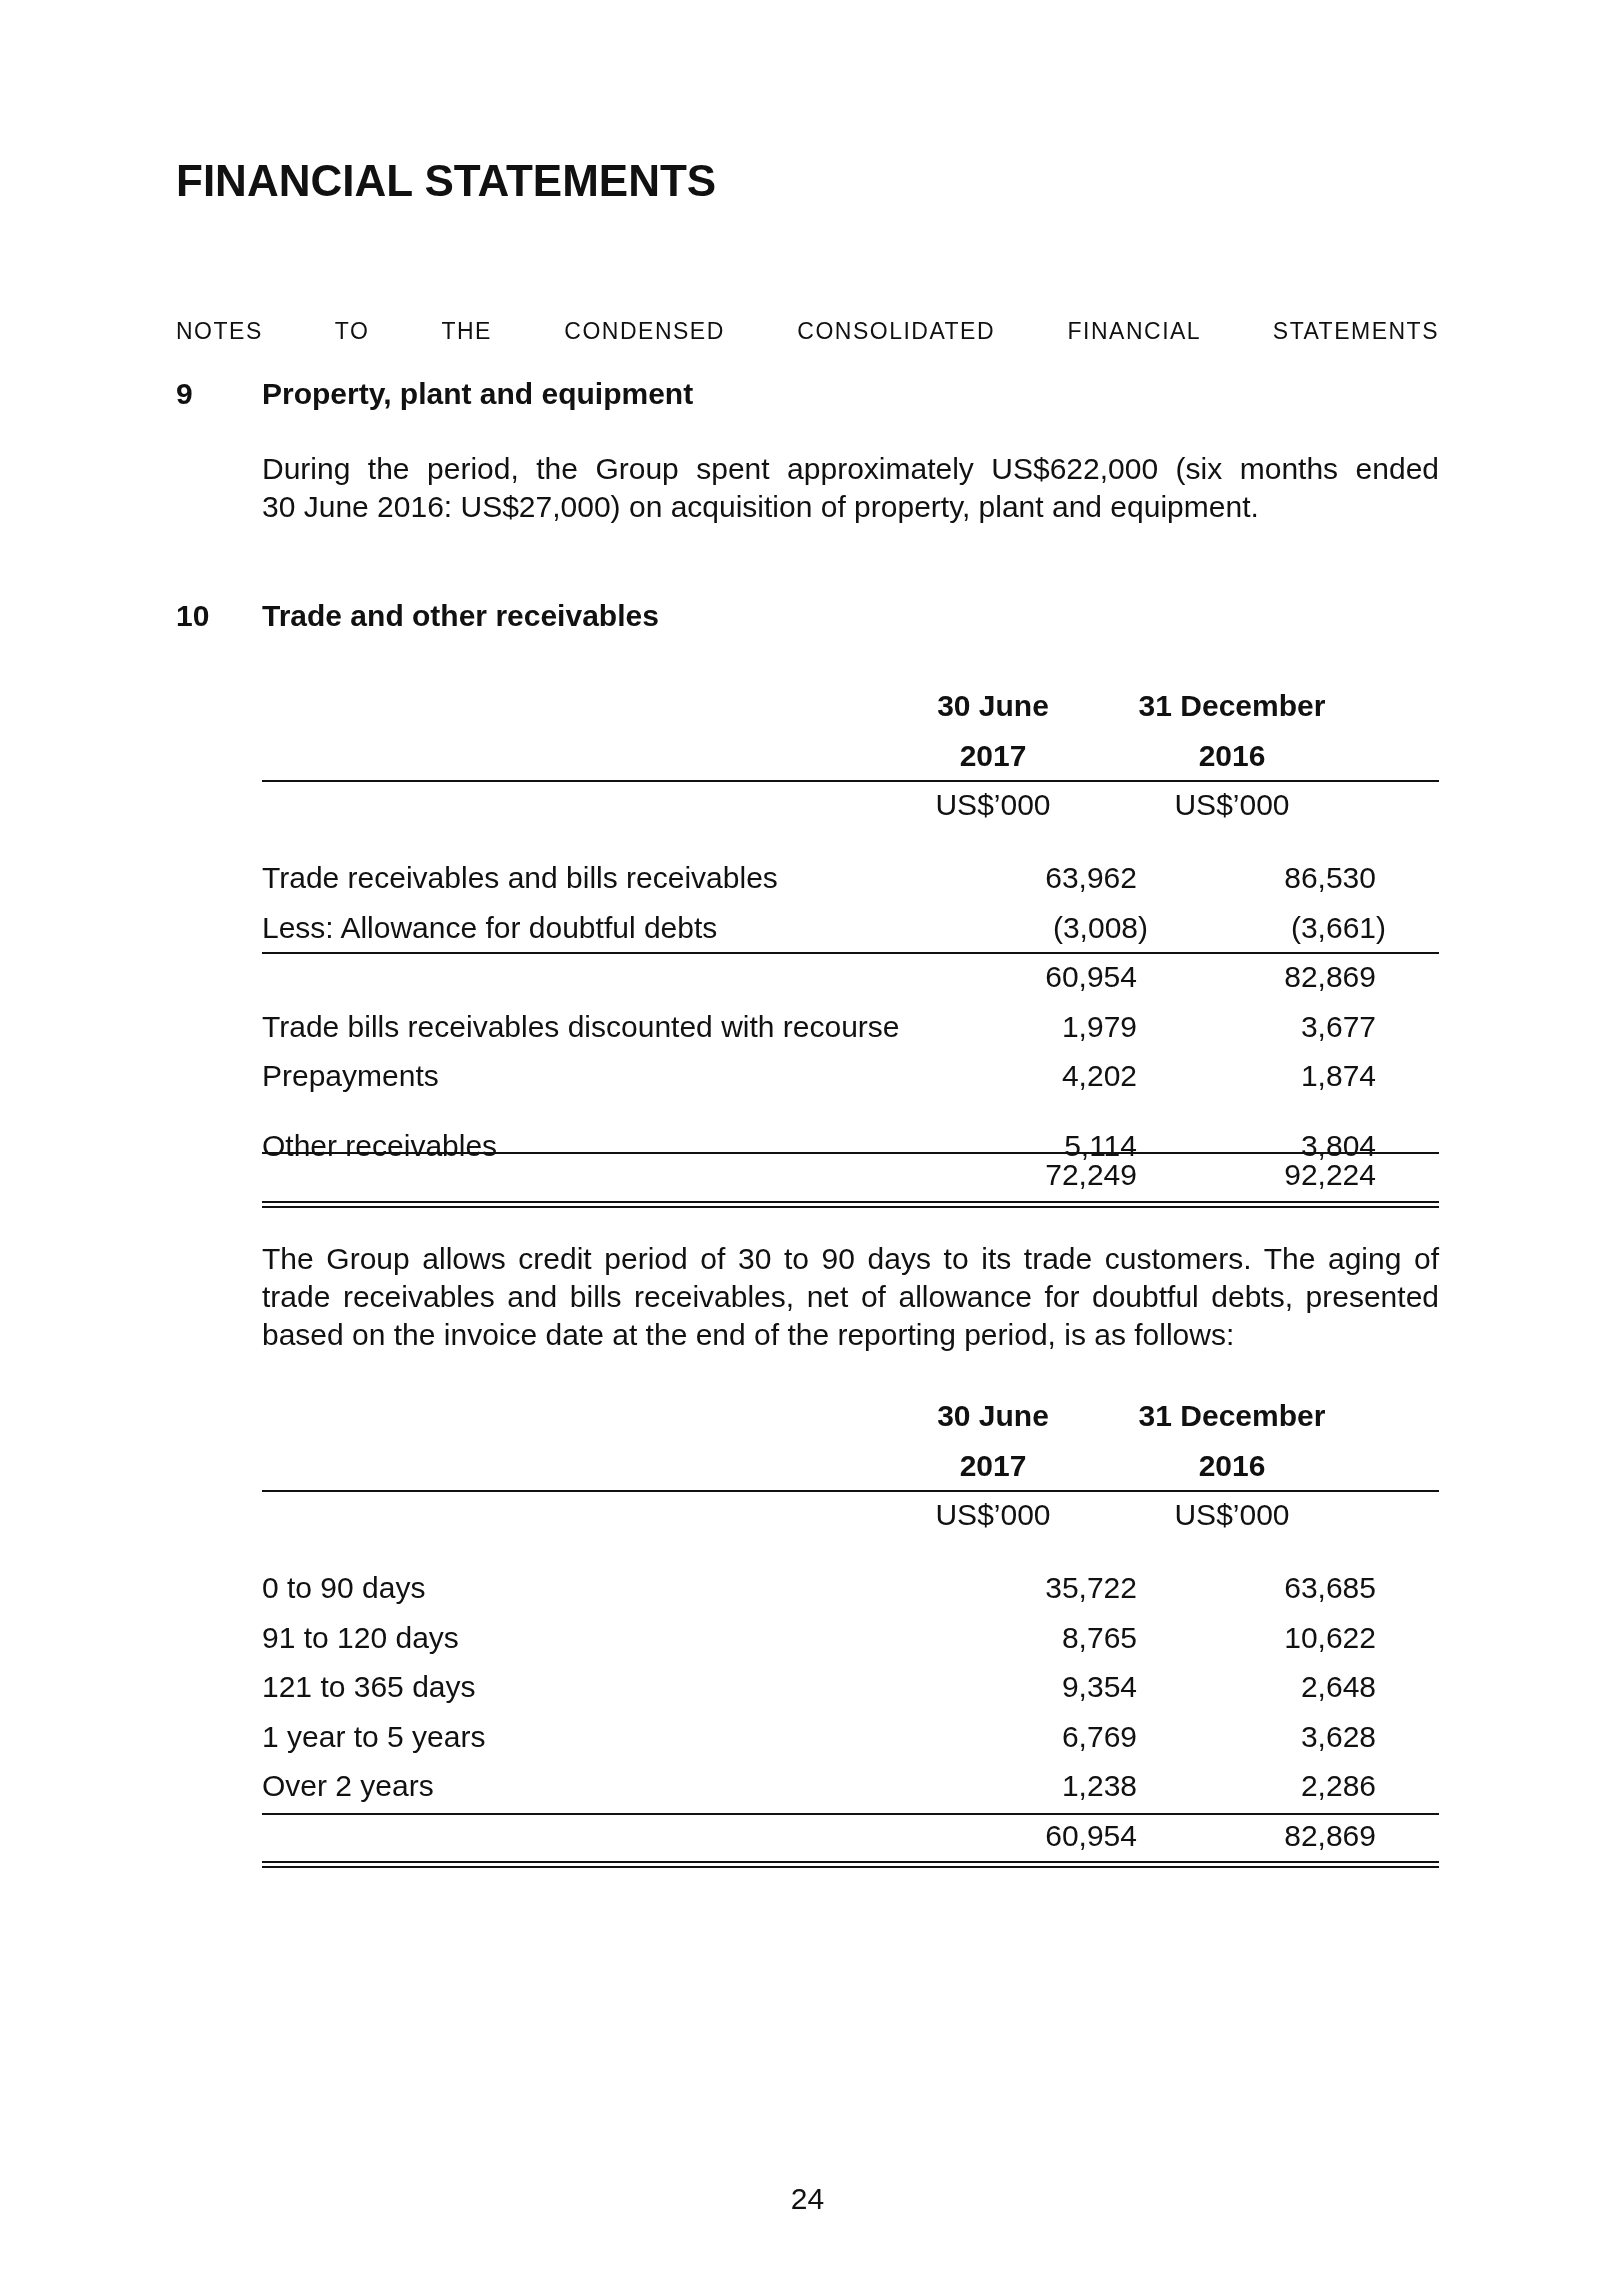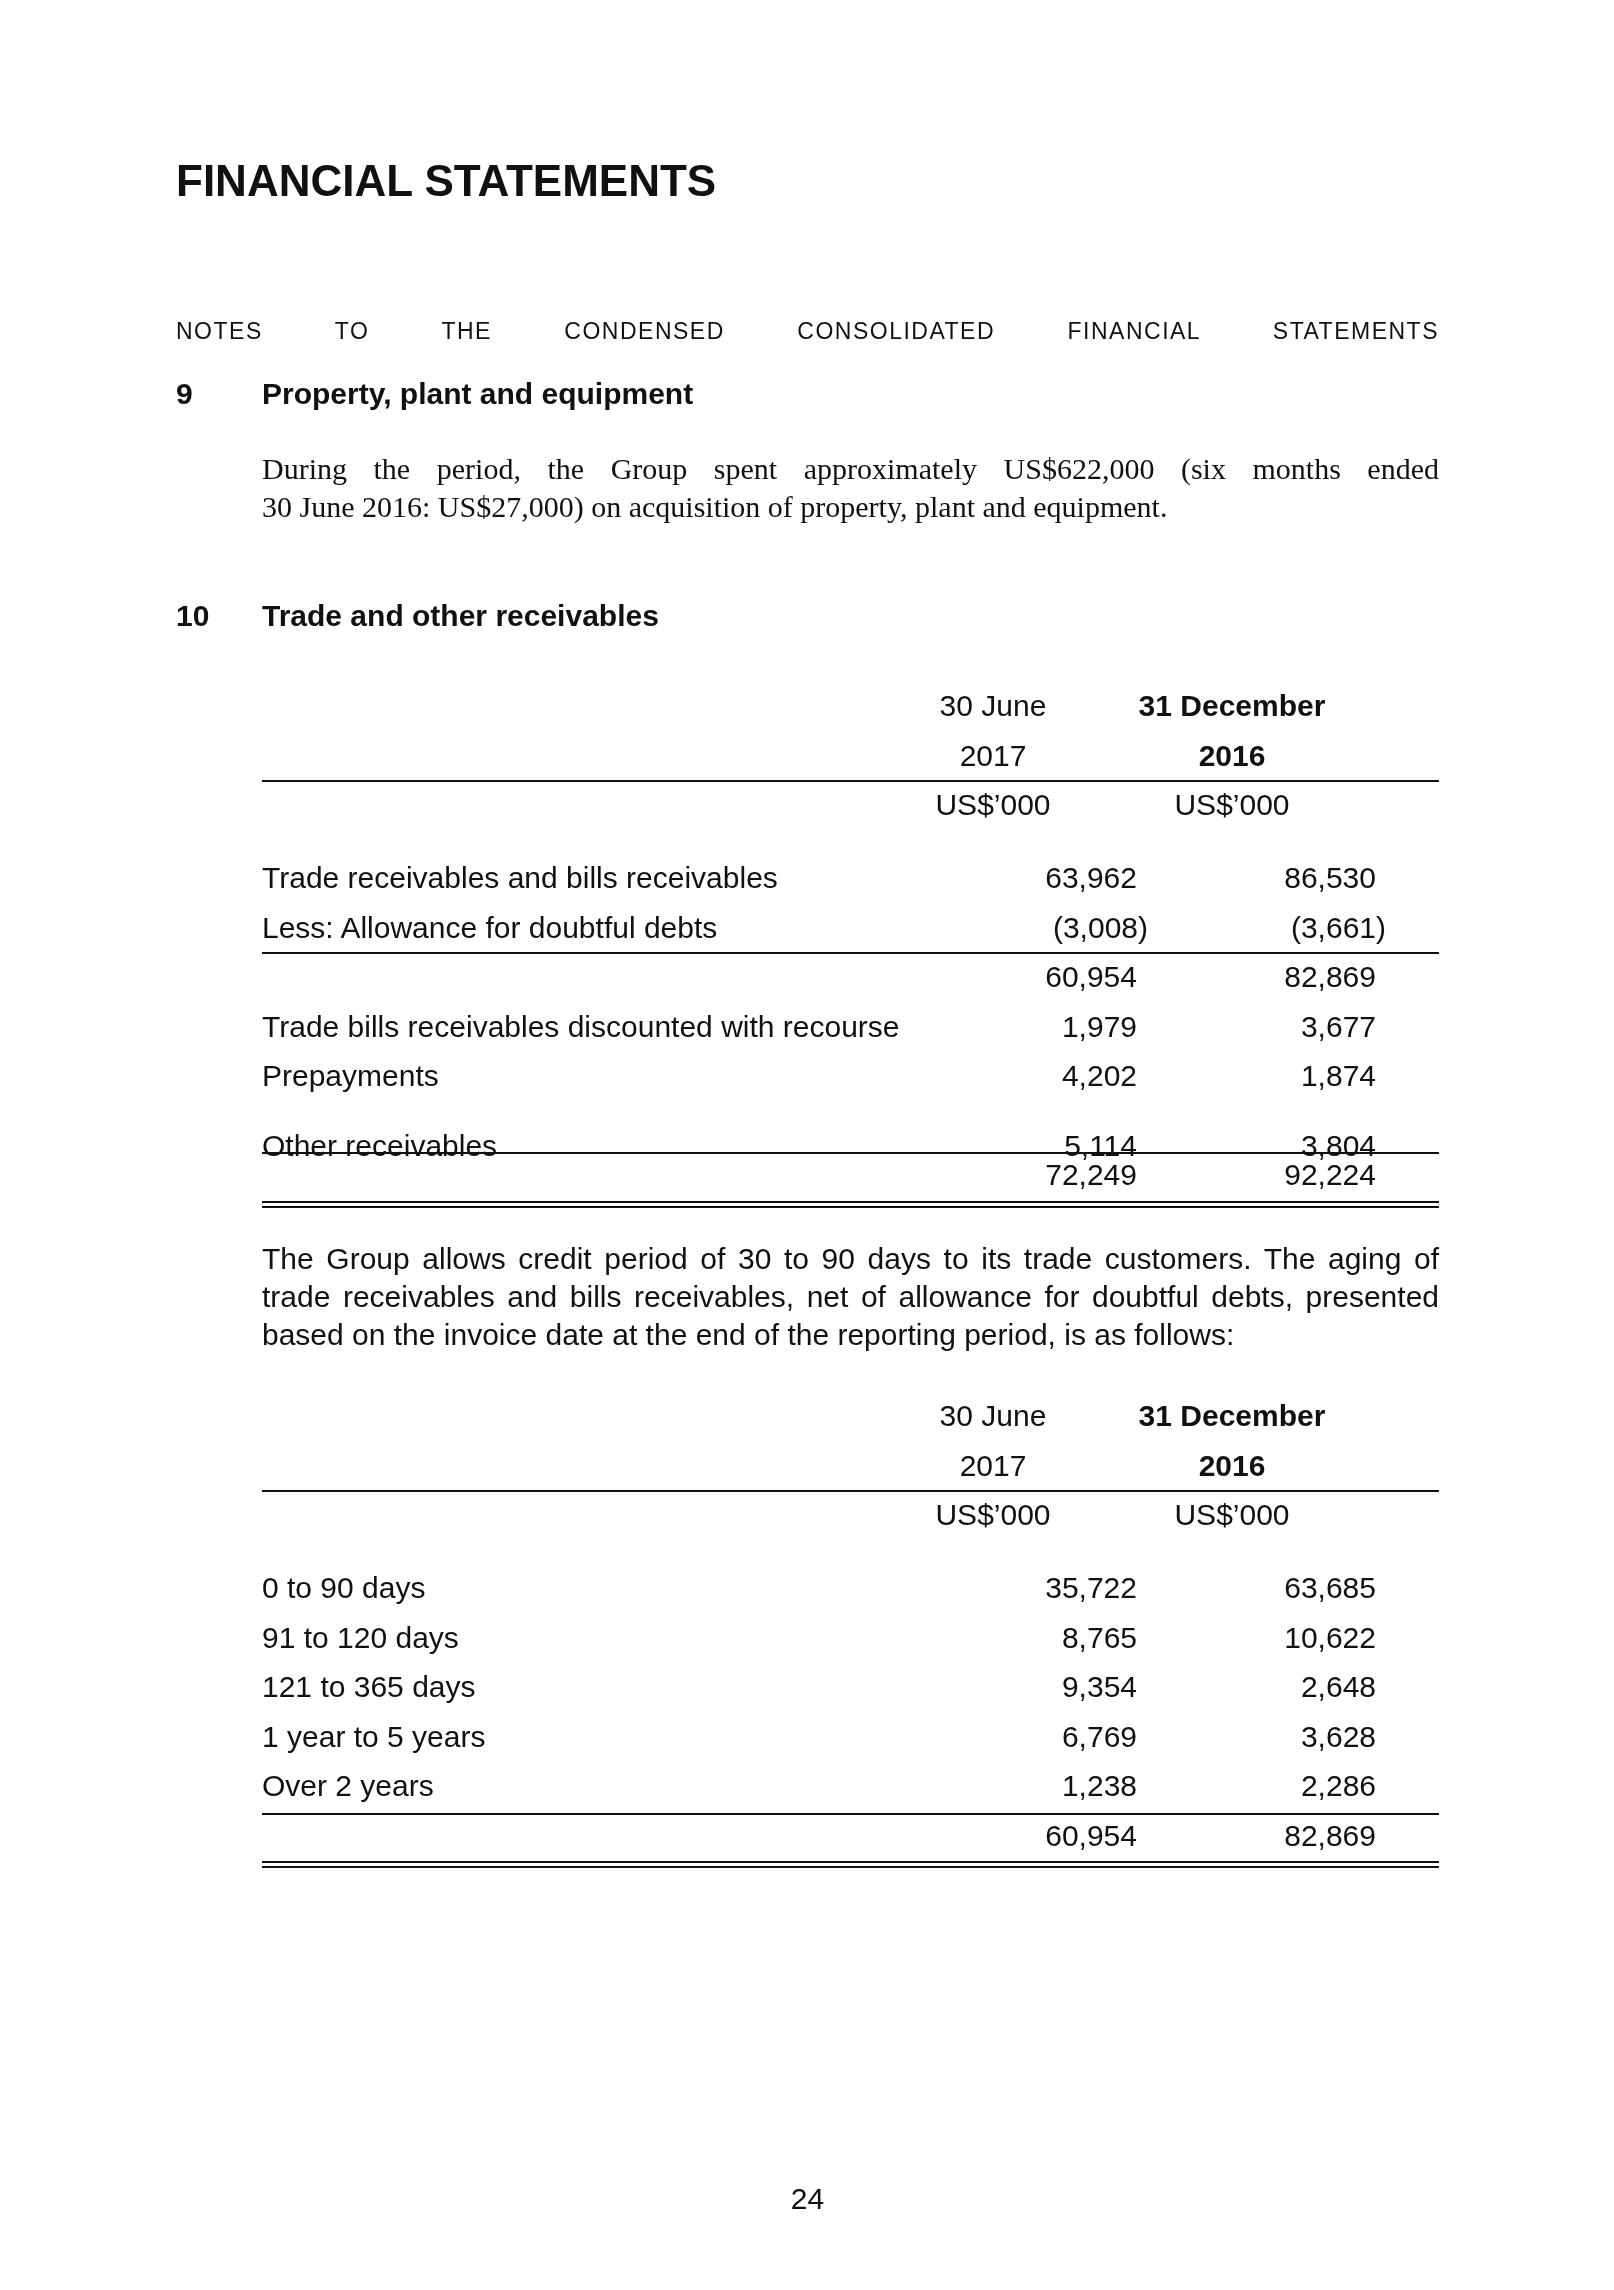--- a/index.html
+++ b/index.html
@@ -25,40 +25,40 @@
   }
   .para .jl { display: block; text-align: justify; text-align-last: justify; }
   .para .ll { display: block; }
   .tbl { left: 262px; width: 1177px; font-size: 30px; }
   .row { position: absolute; left: 0; width: 1177px; height: 40px; }
   .lbl { position: absolute; left: 0; top: 0; white-space: nowrap; }
   .c1 { position: absolute; right: 302px; top: 0; white-space: nowrap; text-align: right; }
   .c2 { position: absolute; right: 63px; top: 0; white-space: nowrap; text-align: right; }
   .c1.neg { right: 291px; }
   .c2.neg { right: 53px; }
-  .hdr-c1 { position: absolute; left: 731px; width: 238px; text-align: center; top: 0; font-weight: normal; white-space: nowrap; margin-left: -119px; }
+  .hdr-c1 { position: absolute; left: 731px; width: 238px; text-align: center; top: 0; font-weight: bold; white-space: nowrap; margin-left: -119px; }
   .hdr-c2 { position: absolute; left: 970px; width: 238px; text-align: center; top: 0; font-weight: bold; white-space: nowrap; margin-left: -119px; }
   .unit-c1 { position: absolute; left: 731px; width: 238px; text-align: center; top: 0; white-space: nowrap; margin-left: -119px; }
   .unit-c2 { position: absolute; left: 970px; width: 238px; text-align: center; top: 0; white-space: nowrap; margin-left: -119px; }
   .rule { position: absolute; left: 0; width: 1177px; height: 2px; background: #111; }
   .drule { position: absolute; left: 0; width: 1177px; height: 2px; background: #111; }
   .pagenum { left: 0; width: 1615px; top: 2182px; text-align: center; font-size: 30px; }
 </style>
 </head>
 <body>
 
 <div class="abs title">FINANCIAL STATEMENTS</div>
 
 <div class="abs subtitle">
   <span class="l1">NOTES TO THE CONDENSED CONSOLIDATED FINANCIAL STATEMENTS</span>
 </div>
 
 <div class="abs note-num" style="left:176px; top:377px;">9</div>
 <div class="abs note-title" style="left:262px; top:377px;">Property, plant and equipment</div>
-<div class="abs para" style="top:450px;font-family:Liberation Serif, serif;">
+<div class="abs para" style="top:450px;">
   <span class="jl">During the period, the Group spent approximately US$622,000 (six months ended</span>
   <span class="ll">30 June 2016: US$27,000) on acquisition of property, plant and equipment.</span>
 </div>
 
 <div class="abs note-num" style="left:176px; top:599px;">10</div>
 <div class="abs note-title" style="left:262px; top:599px;">Trade and other receivables</div>
 
 <div class="abs tbl" style="top:689px; height:525px;">
   <div class="row" style="top:0px;">
     <span class="hdr-c1">30 June</span>

